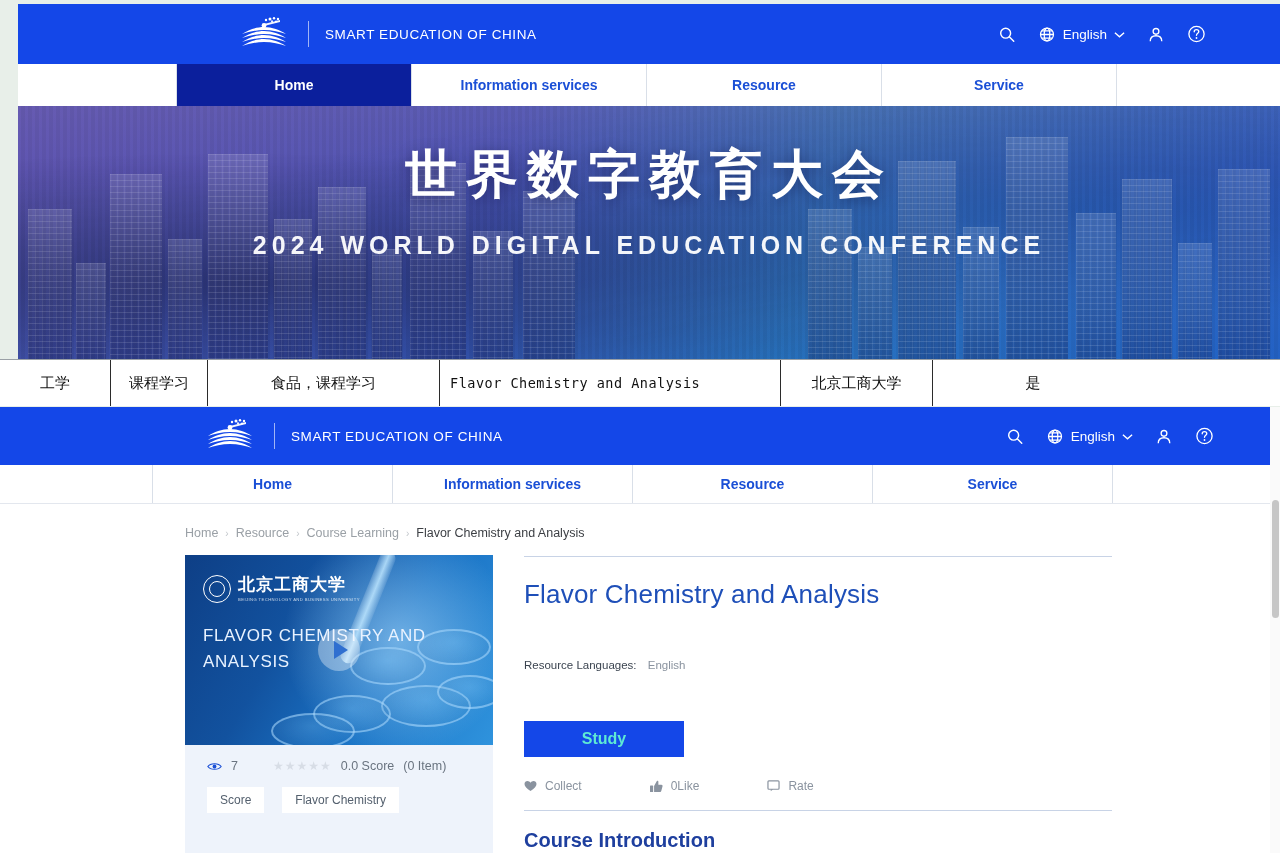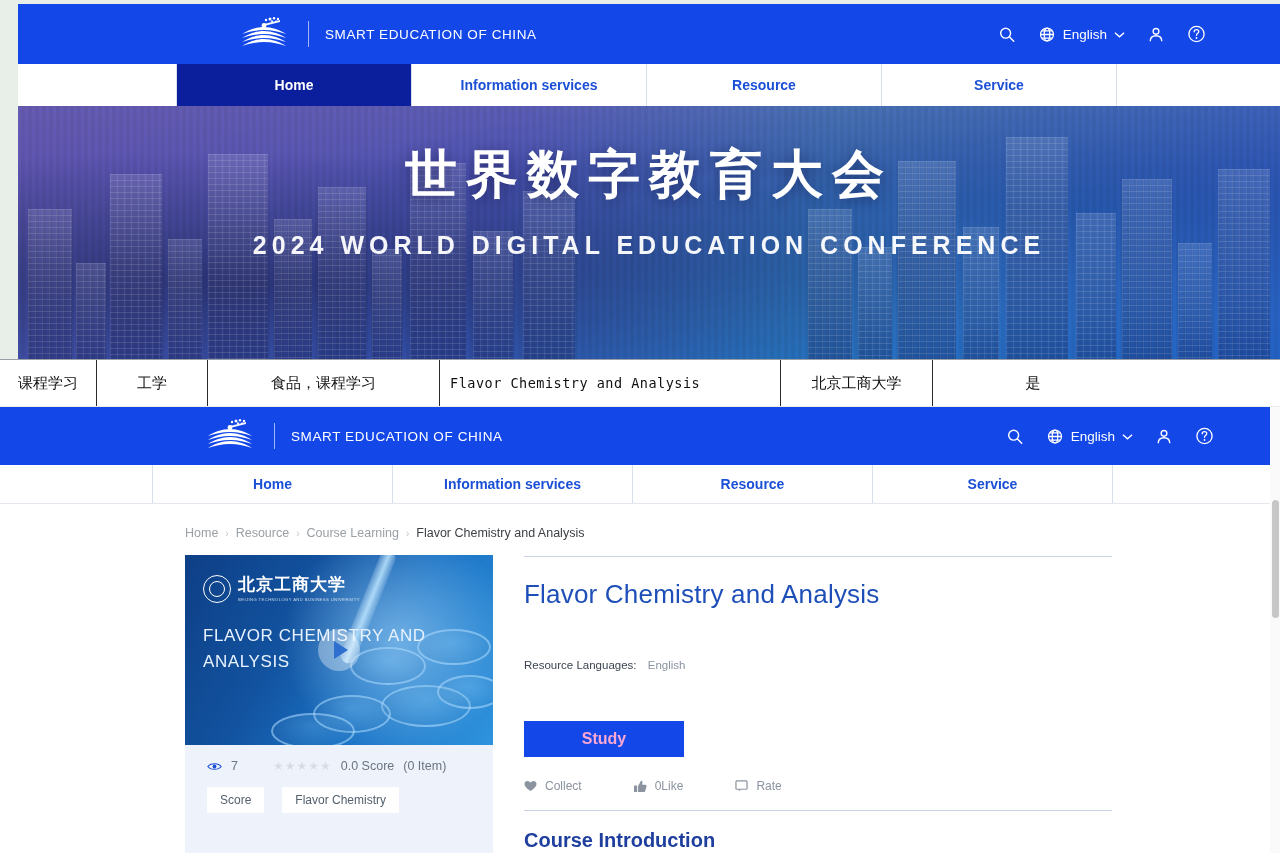--- a/index.html
+++ b/index.html
@@ -107,23 +107,23 @@
   .stars{color:#d7dde6;letter-spacing:1px;font-size:12px;}
   .tags{display:flex;gap:18px;padding:14px 0 0 22px;}
   .tag{background:#fff;color:#54606e;font-size:12px;padding:6px 13px;cursor:pointer;}
 
   .right-col{position:absolute;left:524px;top:52px;width:588px;}
   .rc-rule{height:1px;background:#c8d3e6;}
   .course-title{color:#1e4fb8;font-size:26px;margin-top:22px;letter-spacing:.2px;}
   .lang-list{margin-top:44px;font-size:11.5px;color:#3b4450;line-height:2.0;}
   .lang-list .lbl{color:#3b4450;}
   .lang-list .val{color:#8a939f;margin-left:8px;}
-  .study-btn{margin-top:44px;width:160px;height:36px;background:#1447e8;color:#f9a8d4;font-size:16px;font-weight:bold;
+  .study-btn{margin-top:44px;width:160px;height:36px;background:#1447e8;color:#5eead4;font-size:16px;font-weight:bold;
     display:flex;align-items:center;justify-content:center;cursor:pointer;border:none;}
-  .act-row{display:flex;gap:52px;margin-top:22px;font-size:12px;color:#8a939f;align-items:center;}
+  .act-row{display:flex;gap:68px;margin-top:22px;font-size:12px;color:#8a939f;align-items:center;}
   .act{display:flex;align-items:center;gap:8px;cursor:pointer;}
   .rc-rule2{margin-top:17px;height:1px;background:#c8d3e6;}
   .sect-title{margin-top:18px;color:#1e3f9e;font-size:20px;font-weight:bold;height:18px;overflow:hidden;}
 
   .scrollbar{position:absolute;right:0;top:0;width:10px;height:446px;background:#fafafa;}
   .scrollthumb{position:absolute;right:1px;top:93px;width:7px;height:118px;background:#c6c6c6;border-radius:4px;cursor:pointer;}
 </style>
 </head>
 <body>
 
@@ -236,22 +236,22 @@
     <div class="banner-text">
       <div class="banner-cn">世界数字教育大会</div>
       <div class="banner-en">2024 WORLD DIGITAL EDUCATION CONFERENCE</div>
     </div>
   </div>
 </div>
 
 <div class="abs" id="sheet-strip">
   <div class="sheet-rule" style="top:0"></div>
   <div class="sheet-row">
+    <div class="sheet-cell" style="width:111px">工学</div>
     <div class="sheet-cell" style="width:97px">课程学习</div>
-    <div class="sheet-cell" style="width:111px">工学</div>
     <div class="sheet-cell" style="width:232px">食品，课程学习</div>
     <div class="sheet-cell mono" style="width:341px">Flavor Chemistry and Analysis</div>
     <div class="sheet-cell" style="width:152px">北京工商大学</div>
     <div class="sheet-cell last" style="width:200px">是</div>
   </div>
 </div>
 
 <div class="abs" id="bottom-page">
 
   <div class="bp-header">

